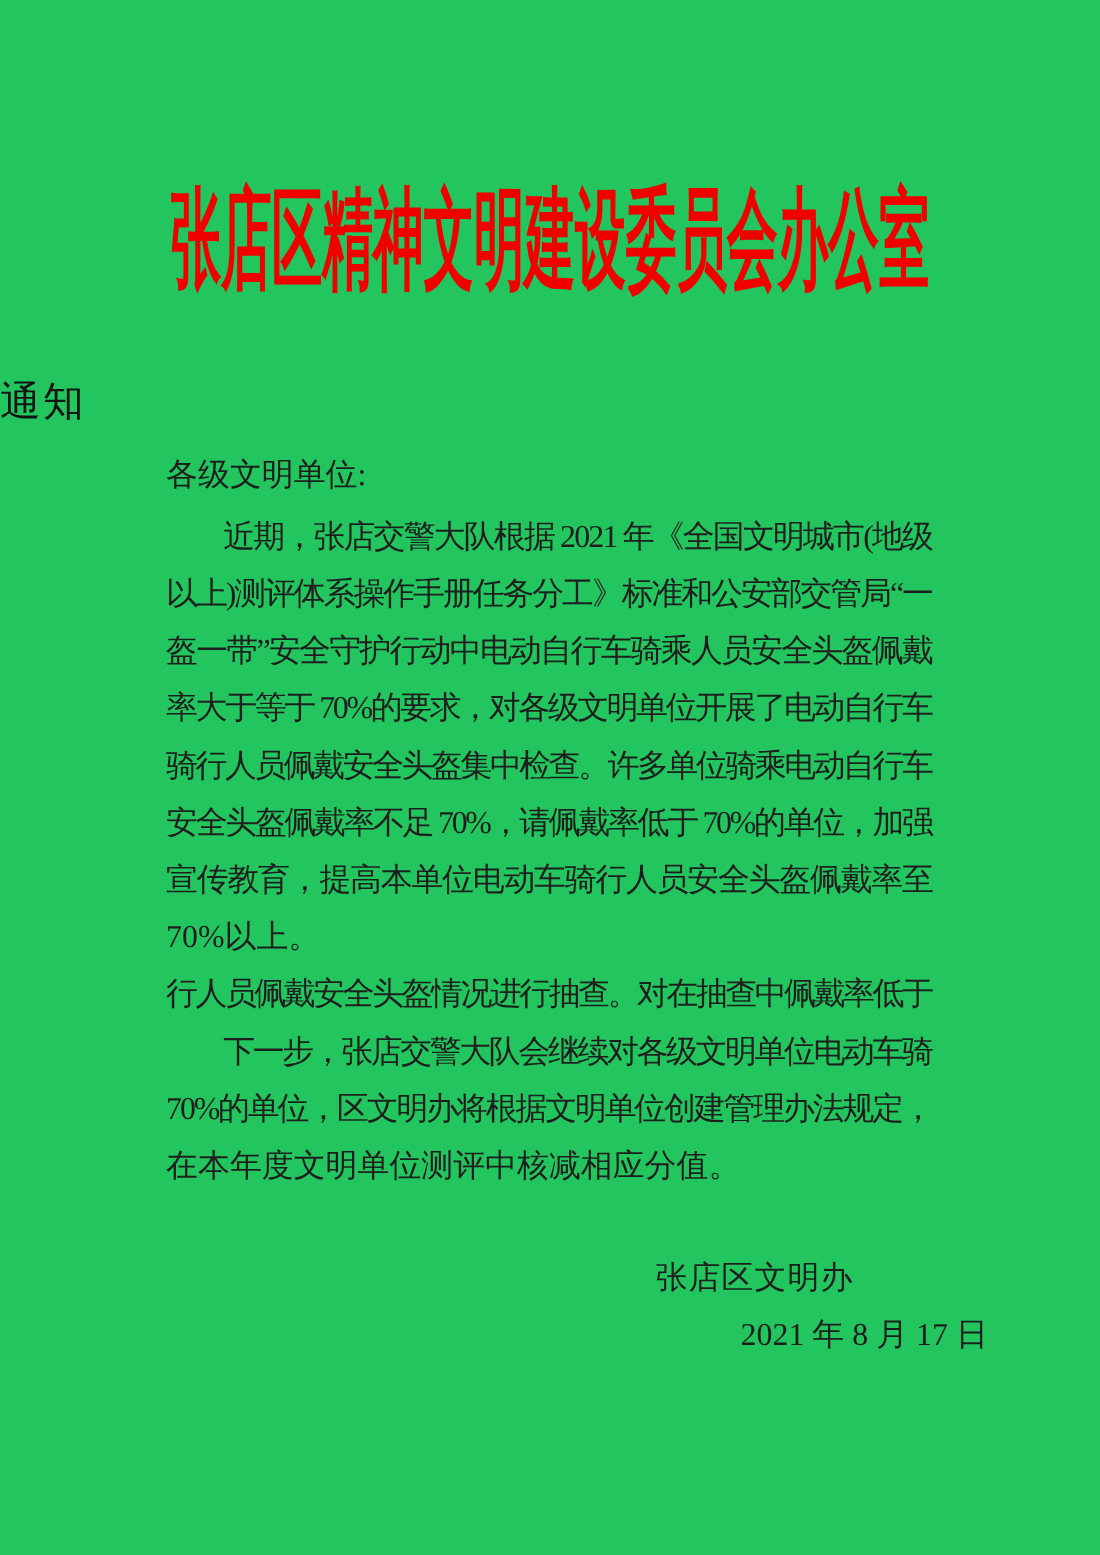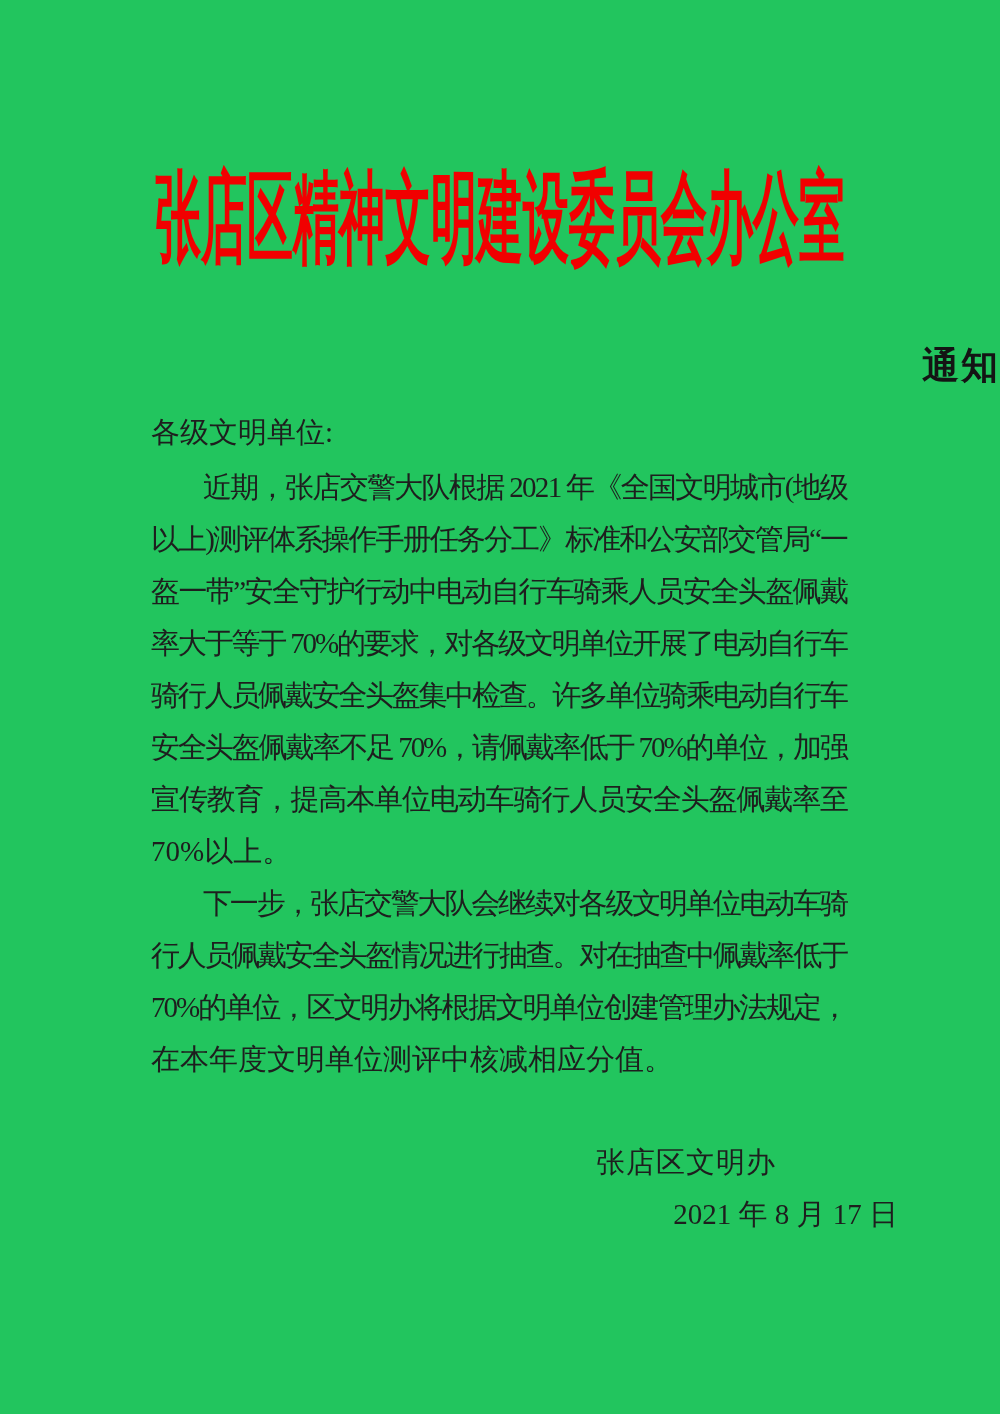--- a/index.html
+++ b/index.html
@@ -14,24 +14,24 @@
   }
   .letterhead{padding-top:166px;text-align:center;}
   .letterhead svg{display:block;margin:0 auto;overflow:visible;}
   .lh-text{
     font-family:"Liberation Serif","DejaVu Serif",serif;
     font-size:100px;
     font-weight:bold;
   }
   .doc-title{
     margin:76px 0 0 0;
-    text-align:right;
+    text-align:left;
     font-size:37px;
     line-height:48px;
-    font-weight:bold;
+    font-weight:normal;
     color:#141414;
     letter-spacing:2px;
   }
   .body-block{width:698px;margin:16px auto 0 auto;}
   .salutation{
     font-size:29px;
     line-height:52px;
     height:52px;
     white-space:nowrap;
   }
@@ -106,26 +106,26 @@
             <text x="0" y="39" textLength="698" lengthAdjust="spacing">宣传教育，提高本单位电动车骑行人员安全头盔佩戴率至</text>
           </svg>
         </div>
         <div class="line">
           <svg width="698" height="52">
             <text x="0" y="39">70%以上。</text>
           </svg>
         </div>
         <div class="line">
           <svg width="698" height="52">
-            <text x="52" y="39" textLength="646" lengthAdjust="spacing">下一步，张店交警大队会继续对各级文明单位电动车骑</text>
+            <text x="0" y="39" textLength="698" lengthAdjust="spacing">行人员佩戴安全头盔情况进行抽查。对在抽查中佩戴率低于</text>
           </svg>
         </div>
         <div class="line">
           <svg width="698" height="52">
-            <text x="0" y="39" textLength="698" lengthAdjust="spacing">行人员佩戴安全头盔情况进行抽查。对在抽查中佩戴率低于</text>
+            <text x="52" y="39" textLength="646" lengthAdjust="spacing">下一步，张店交警大队会继续对各级文明单位电动车骑</text>
           </svg>
         </div>
         <div class="line">
           <svg width="698" height="52">
             <text x="0" y="39" textLength="698" lengthAdjust="spacing">70%的单位，区文明办将根据文明单位创建管理办法规定，</text>
           </svg>
         </div>
         <div class="line">
           <svg width="698" height="52">
             <text x="0" y="39">在本年度文明单位测评中核减相应分值。</text>

